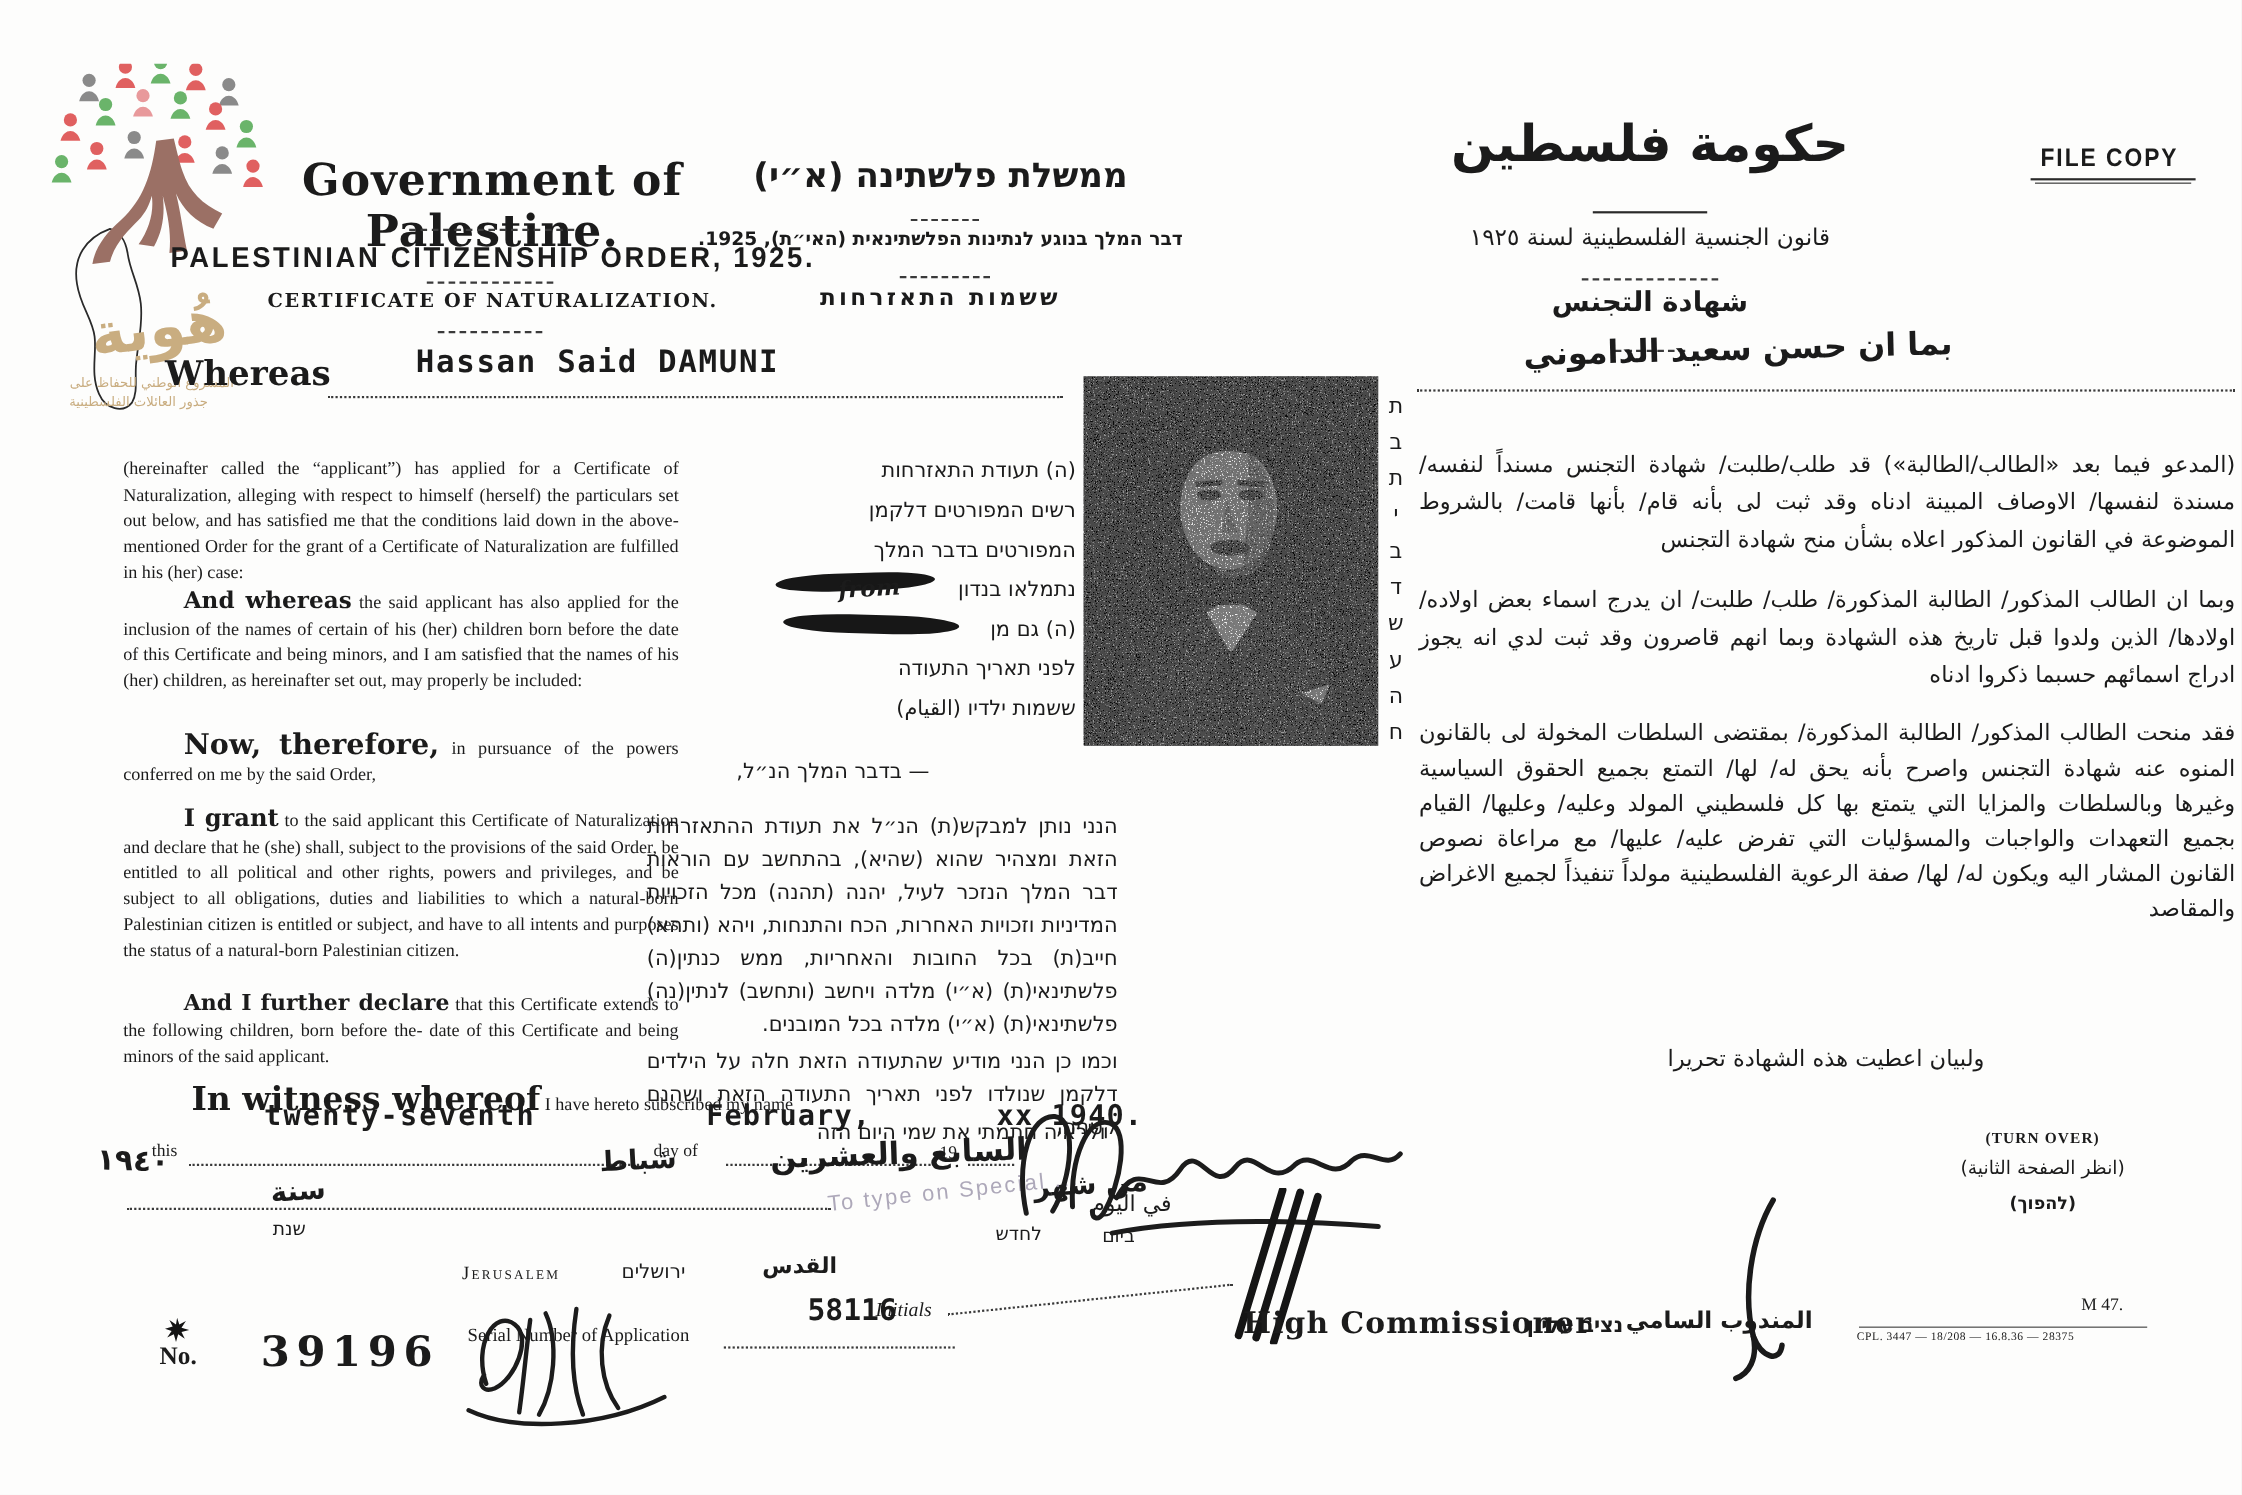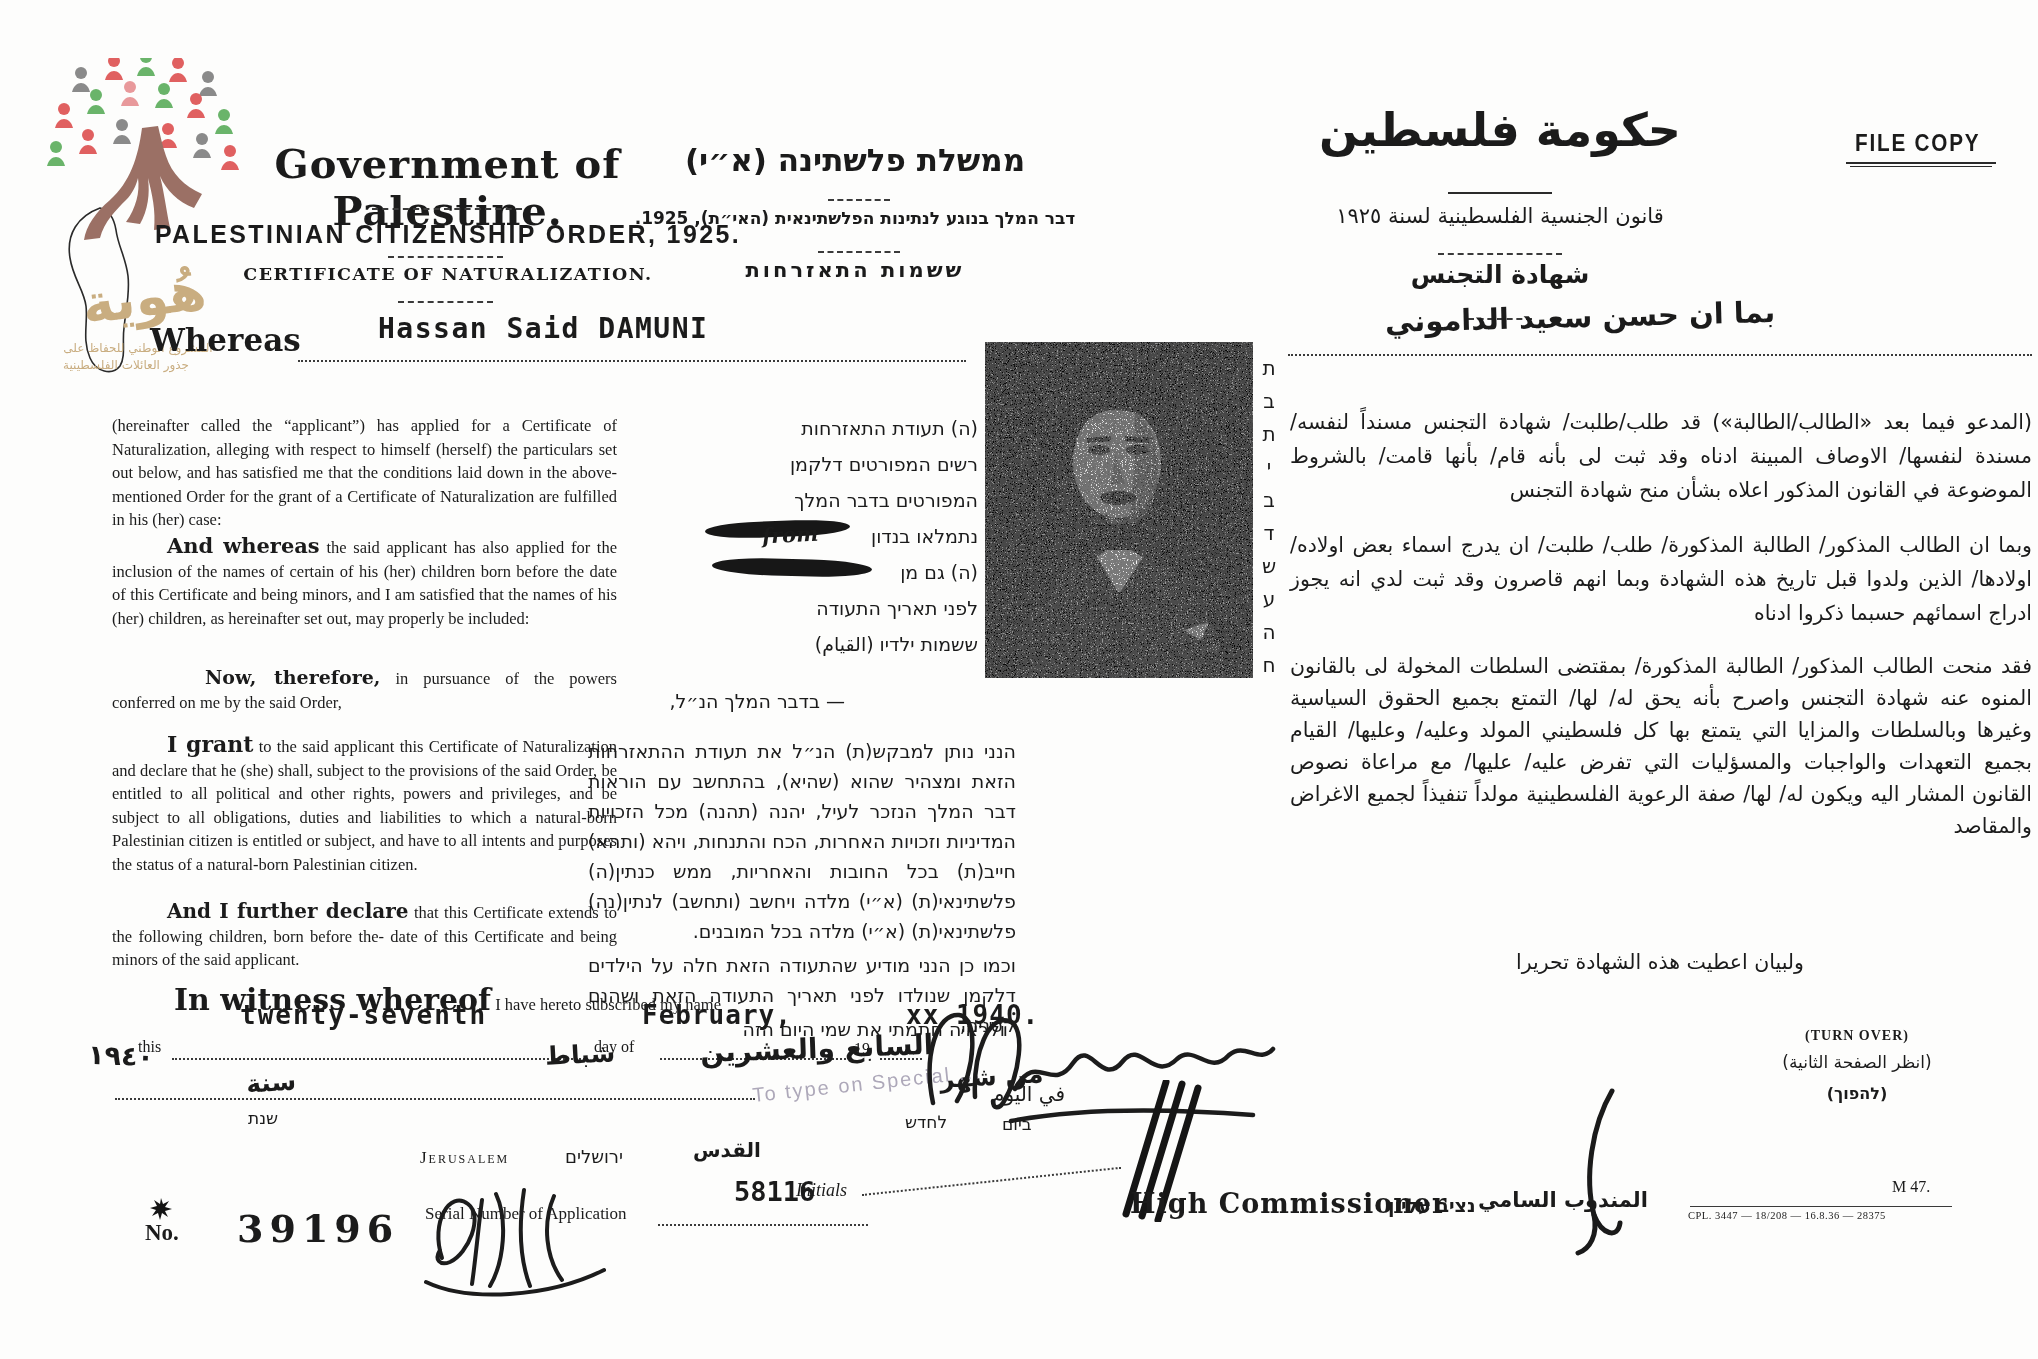--- a/index.html
+++ b/index.html
@@ -95,21 +95,21 @@
   <div class="abs dotline" style="left:1288px;top:352px;width:744px;"></div>
   <div class="abs ctr handar rtl" style="left:1380px;top:300px;width:400px;font-size:29px;transform:rotate(-1.5deg);">بما ان حسن سعيد الداموني</div>
 
   <div class="abs serif just" style="left:112px;top:414px;width:505px;font-size:16.5px;line-height:23.5px;">(hereinafter called the “applicant”) has applied for a Certificate of Naturalization, alleging with respect to himself (herself) the particulars set out below, and has satisfied me that the conditions laid down in the above-mentioned Order for the grant of a Certificate of Naturalization are fulfilled in his (her) case:</div>
 
   <div class="abs serif just" style="left:112px;top:534px;width:505px;font-size:16.5px;line-height:23.5px;text-indent:55px;">
     <span class="blk" style="font-size:21px;">And whereas</span><span> the said applicant has also applied for the inclusion of the names of certain of his (her) children born before the date of this Certificate and being minors, and I am satisfied that the names of his (her) children, as hereinafter set out, may properly be included:</span>
   </div>
 
   <div class="abs serif just" style="left:112px;top:666px;width:505px;font-size:16.5px;line-height:23.5px;text-indent:55px;">
-    <span class="blk" style="font-size:19px;margin-left:38px;">Now, therefore,</span><span> in pursuance of the powers conferred on me by the said Order,</span>
+    <span class="blk" style="font-size:26px;">Now, therefore,</span><span> in pursuance of the powers conferred on me by the said Order,</span>
   </div>
 
   <div class="abs serif just" style="left:112px;top:733px;width:505px;font-size:16.5px;line-height:23.5px;text-indent:55px;">
     <span class="blk" style="font-size:22px;">I grant</span><span> to the said applicant this Certificate of Naturalization and declare that he (she) shall, subject to the provisions of the said Order, be entitled to all political and other rights, powers and privileges, and be subject to all obligations, duties and liabilities to which a natural-born Palestinian citizen is entitled or subject, and have to all intents and purposes the status of a natural-born Palestinian citizen.</span>
   </div>
 
   <div class="abs serif just" style="left:112px;top:900px;width:505px;font-size:16.5px;line-height:23.5px;text-indent:55px;">
     <span class="blk" style="font-size:20px;">And I further declare</span><span> that this Certificate extends to the following children, born before the- date of this Certificate and being minors of the said applicant.</span>
   </div>
 

